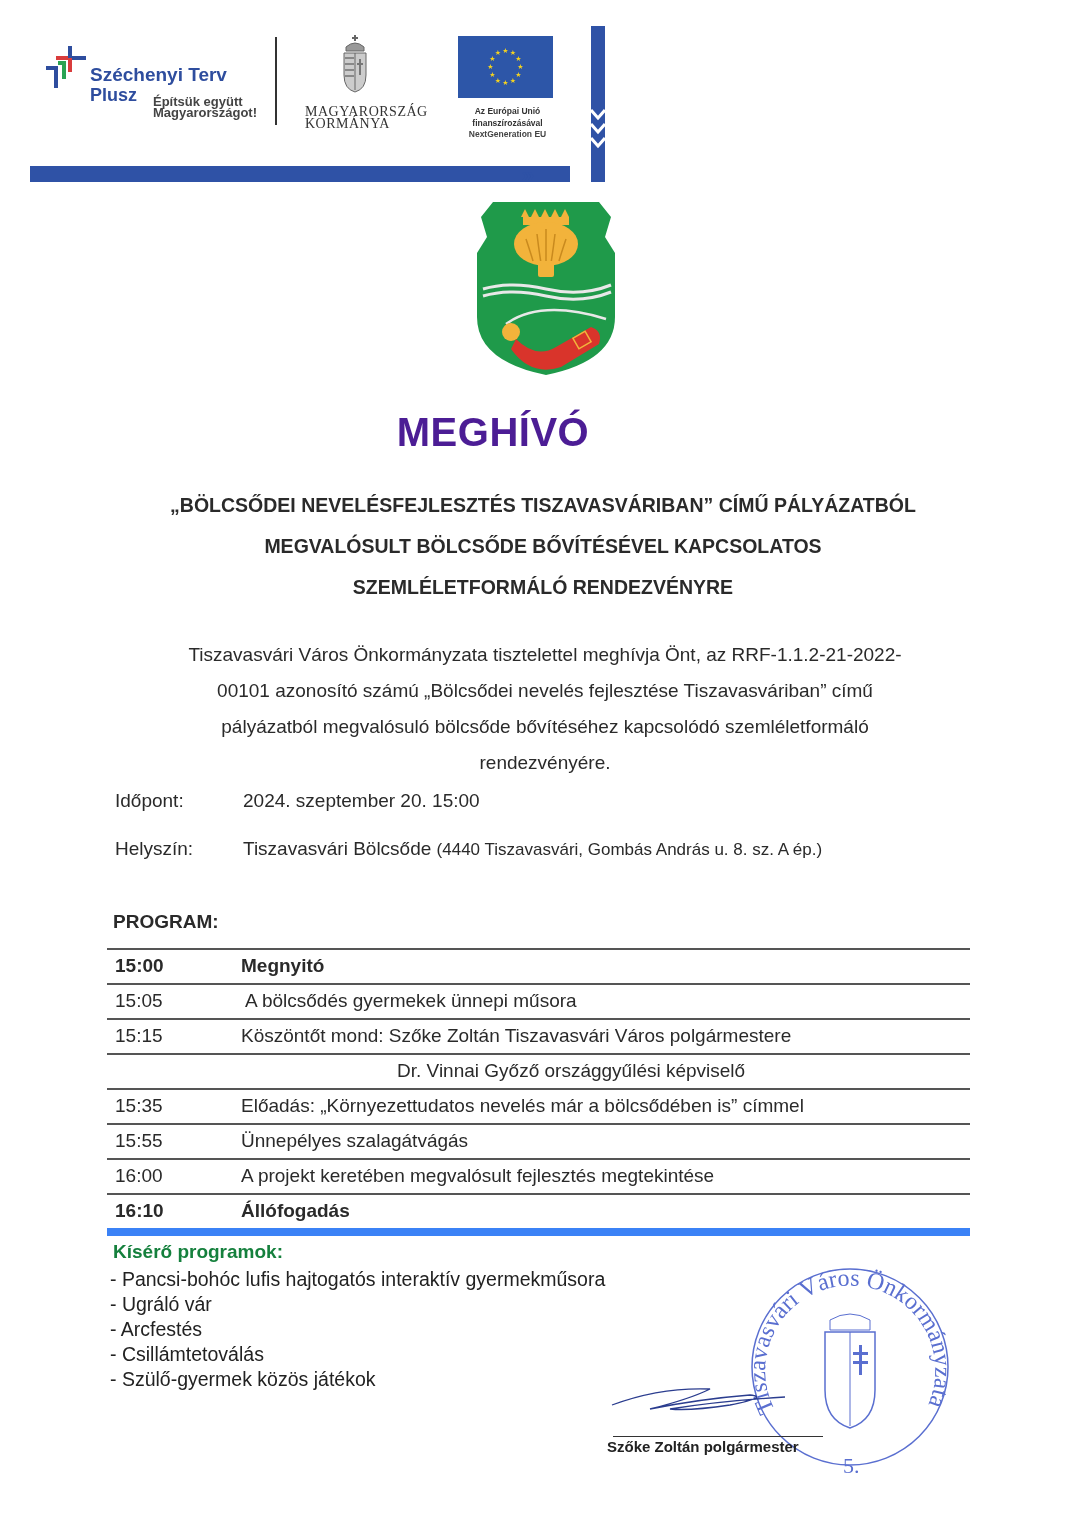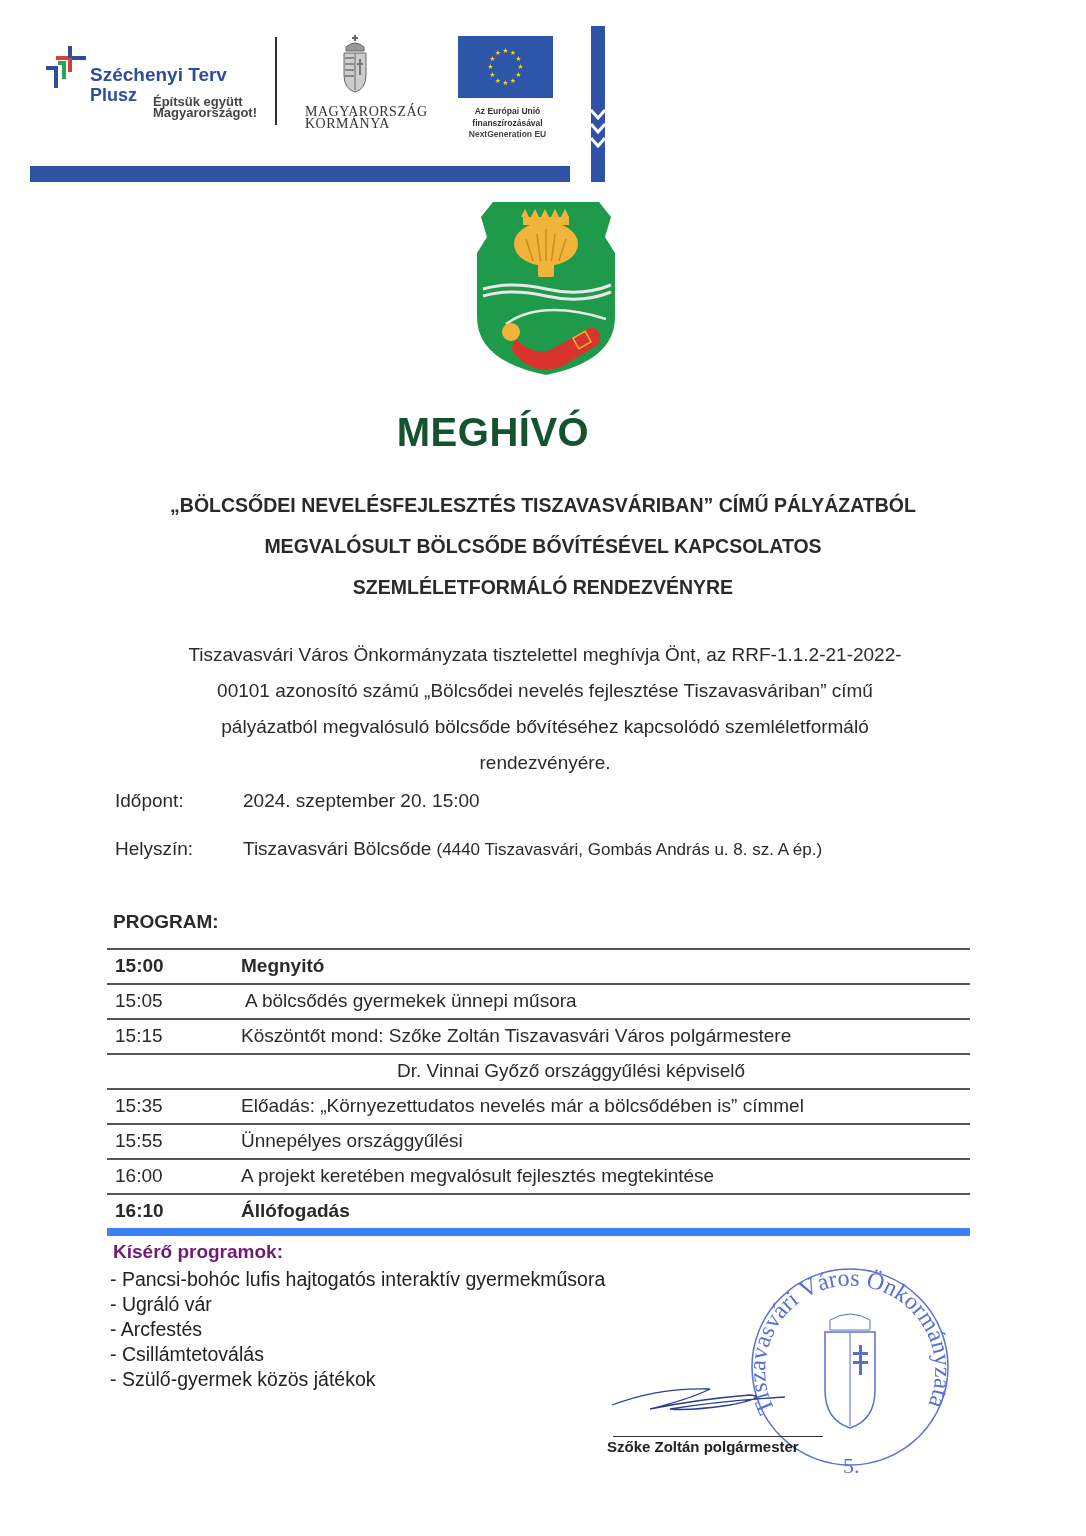--- a/index.html
+++ b/index.html
@@ -21,40 +21,40 @@
   .eu-text .ng { color:#444; }
   .blue-bar { left:30px; top:166px; width:540px; height:16px; background:#2f52a6; }
   .blue-vert { left:591px; top:26px; width:14px; height:156px; background:#2f52a6; }
   .chev-h { left:522px; top:165px; color:#2f52a6; font-weight:bold; font-size:18px; letter-spacing:-3px; }
   .chev-v { left:590px; top:108px; width:16px; }
 
   
   .coa { left:471px; top:199px; width:150px; height:178px; }
 
   
-  .title { left:0; top:410px; width:986px; text-align:center; font-size:40px; font-weight:bold; color:#14532d; letter-spacing:0.5px; }
+  .title { left:0; top:410px; width:986px; text-align:center; font-size:40px; font-weight:bold; color:#4c1d95; letter-spacing:0.5px; }
   .subtitle { left:0; top:485px; width:1086px; text-align:center; font-size:19.5px; font-weight:bold; color:#2a2a2a; line-height:41px; }
 
   .intro { left:110px; top:637px; width:870px; text-align:center; font-size:19px; line-height:36px; color:#2a2a2a; }
 
   .info-row { left:115px; font-size:19px; color:#2a2a2a; white-space:nowrap; }
   .info-label { display:inline-block; width:128px; }
   .info-sub { font-size:17px; }
 
   .program-heading { left:113px; top:911px; font-size:19px; font-weight:bold; color:#2a2a2a; }
 
   .program { left:107px; top:948px; width:863px; }
   .prow { position:relative; height:33px; border-top:2px solid #555; font-size:19px; color:#2a2a2a; }
   .prow:last-child { border-bottom:8px solid #3b82f6; }
   .ptime { position:absolute; left:8px; top:5px; }
   .pdesc { position:absolute; left:134px; top:5px; white-space:nowrap; }
   .prow.bold { font-weight:bold;text-align:center; }
   .prow.cont .pdesc { left:290px; }
 
-  .side-heading { left:113px; top:1241px; font-size:19px; font-weight:bold; color:#701a75; }
+  .side-heading { left:113px; top:1241px; font-size:19px; font-weight:bold; color:#15803d; }
   .side-list { left:110px; top:1267px; font-size:19.5px; line-height:25px; color:#222; margin:0; padding:0; list-style:none; }
 
   .sig-line { left:613px; top:1436px; width:210px; height:1px; background:#333; }
   .sig-name { left:607px; top:1438px; font-size:15px; font-weight:bold; color:#222; white-space:nowrap; }
   .signature { left:610px; top:1375px; width:240px; height:50px; }
   .stamp { left:745px; top:1260px; width:210px; height:215px; }
 </style>
 </head>
 <body>
 
@@ -186,21 +186,21 @@
   <div class="prow cont">
     <span class="ptime"></span>
     <span class="pdesc">Dr. Vinnai Győző országgyűlési képviselő</span>
   </div>
   <div class="prow">
     <span class="ptime">15:35</span>
     <span class="pdesc">Előadás: „Környezettudatos nevelés már a bölcsődében is” címmel</span>
   </div>
   <div class="prow">
     <span class="ptime">15:55</span>
-    <span class="pdesc">Ünnepélyes országgyűlési</span>
+    <span class="pdesc">Ünnepélyes szalagátvágás</span>
   </div>
   <div class="prow">
     <span class="ptime">16:00</span>
     <span class="pdesc">A projekt keretében megvalósult fejlesztés megtekintése</span>
   </div>
   <div class="prow bold">
     <span class="ptime">16:10</span>
     <span class="pdesc">Állófogadás</span>
   </div>
 </div>

